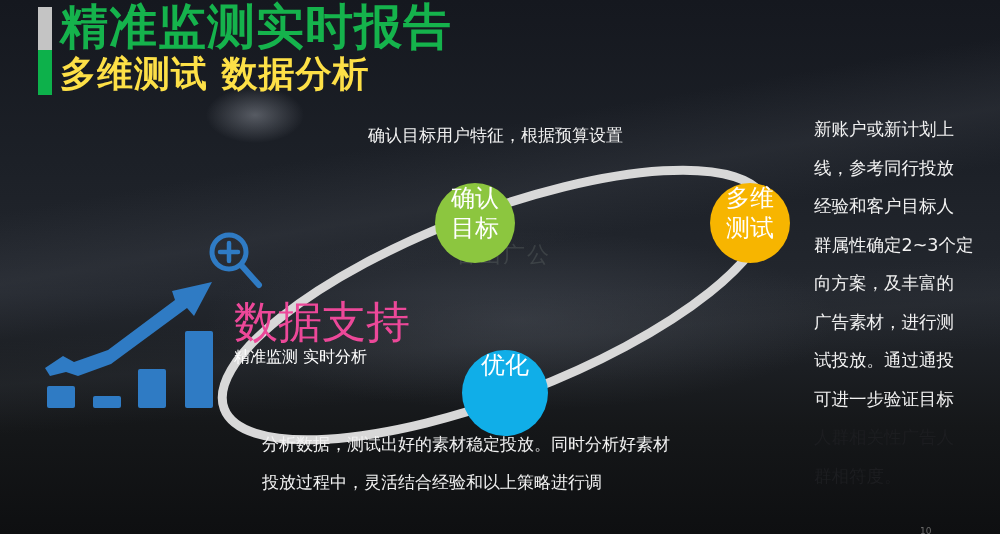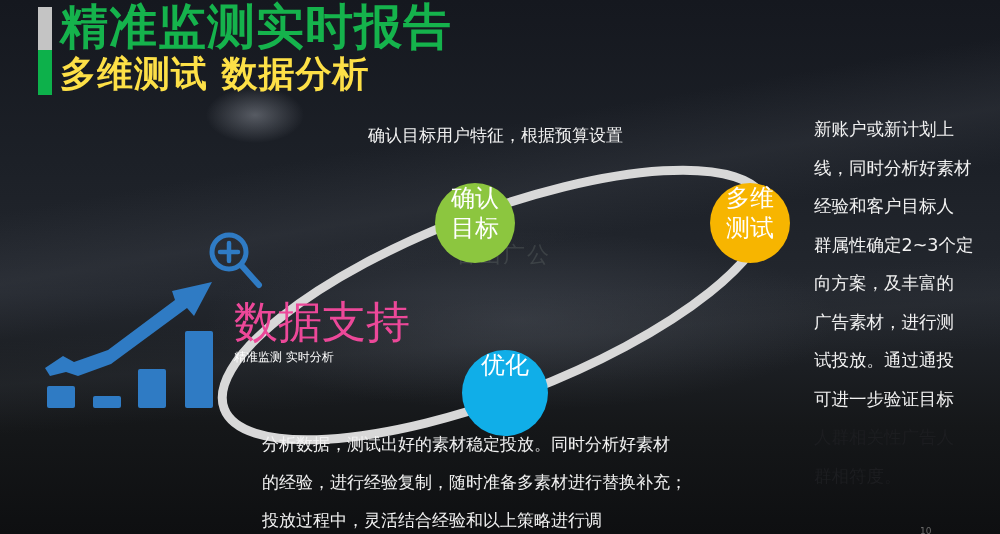--- a/index.html
+++ b/index.html
@@ -39,21 +39,21 @@
       font-size: 24px; line-height: 30px;
     }
     .c-green { left: 435px; top: 183px; width: 80px; height: 80px; background: #8cc63f; }
     .c-yellow { left: 710px; top: 183px; width: 80px; height: 80px; background: #f7b500; }
     .c-blue { left: 462px; top: 350px; width: 86px; height: 86px; background: #10aee8; }
     .watermark {
       position: absolute; left: 455px; top: 240px; font-size: 22px; color: rgba(160,170,160,0.18);
       letter-spacing: 2px;
     }
     .support-title { position: absolute; left: 234px; top: 302px; font-size: 44px; color: #ec4899; line-height: 40px; }
-    .support-sub { position: absolute; left: 234px; top: 346px; font-size: 12px; color: #fff; line-height: 22px; }
+    .support-sub { position: absolute; left: 234px; top: 346px; font-size: 16px; color: #fff; line-height: 22px; }
     .page-num { position: absolute; left: 920px; top: 526px; font-size: 9px; color: #6c6c6c; }
   </style>
 </head>
 <body>
 
 <div class="bg"></div>
 
 <div class="title-bar-gray"></div>
 <div class="title-bar-green"></div>
 <div class="title1">精准监测实时报告</div>
@@ -100,30 +100,29 @@
 
 <div class="support-title">数据支持</div>
 <div class="support-sub">精准监测 实时分析</div>
 
 <div class="txt top-desc">
   <div>确认目标用户特征，根据预算设置</div>
 </div>
 
 <div class="txt right-desc">
   <div>新账户或新计划上</div>
-  <div>线，同时分析好素材</div>
+  <div>线，参考同行投放</div>
   <div>经验和客户目标人</div>
   <div>群属性确定2~3个定</div>
   <div>向方案，及丰富的</div>
   <div>广告素材，进行测</div>
   <div>试投放。通过通投</div>
   <div>可进一步验证目标</div>
   <div class="faded">人群相关性广告人</div>
   <div class="faded">群相符度。</div>
 </div>
 
 <div class="txt bottom-desc">
   <div>分析数据，测试出好的素材稳定投放。同时分析好素材</div>
-  <div>的经验，进行经验复制，随时准备多素材进行替换补充；</div>
   <div>投放过程中，灵活结合经验和以上策略进行调</div>
 </div>
 
 <div class="page-num">10</div>
 
 </body></html>

